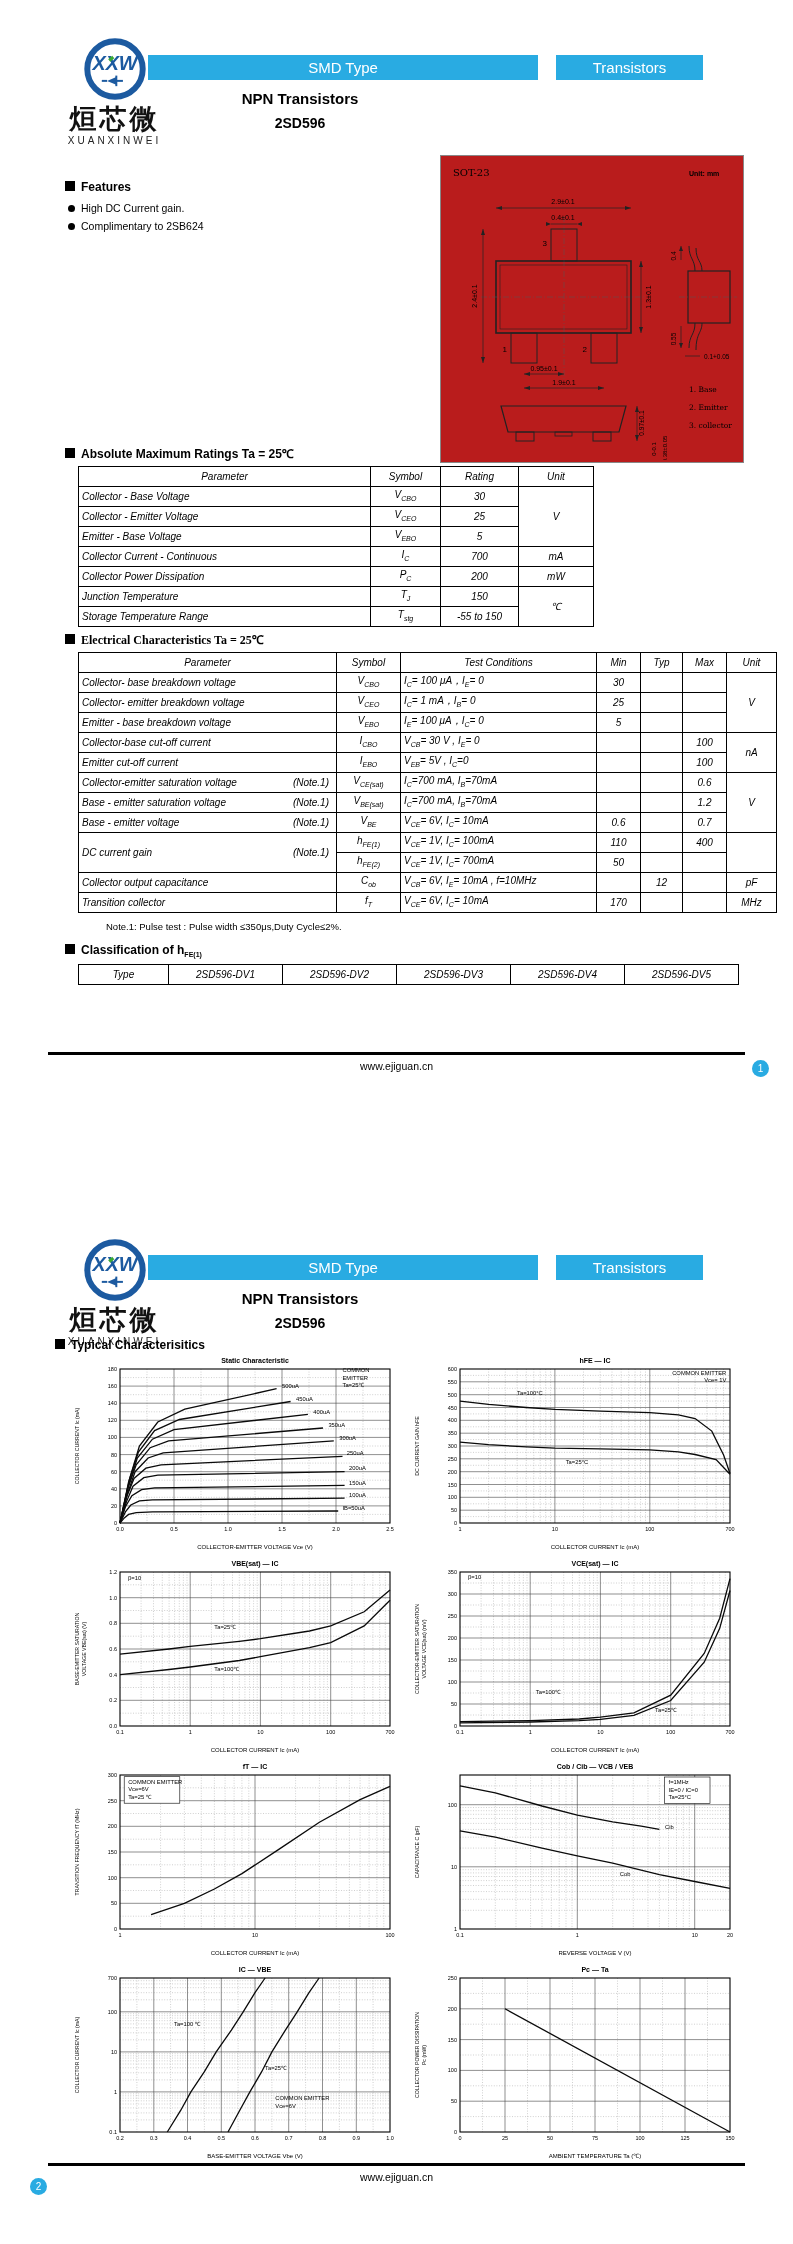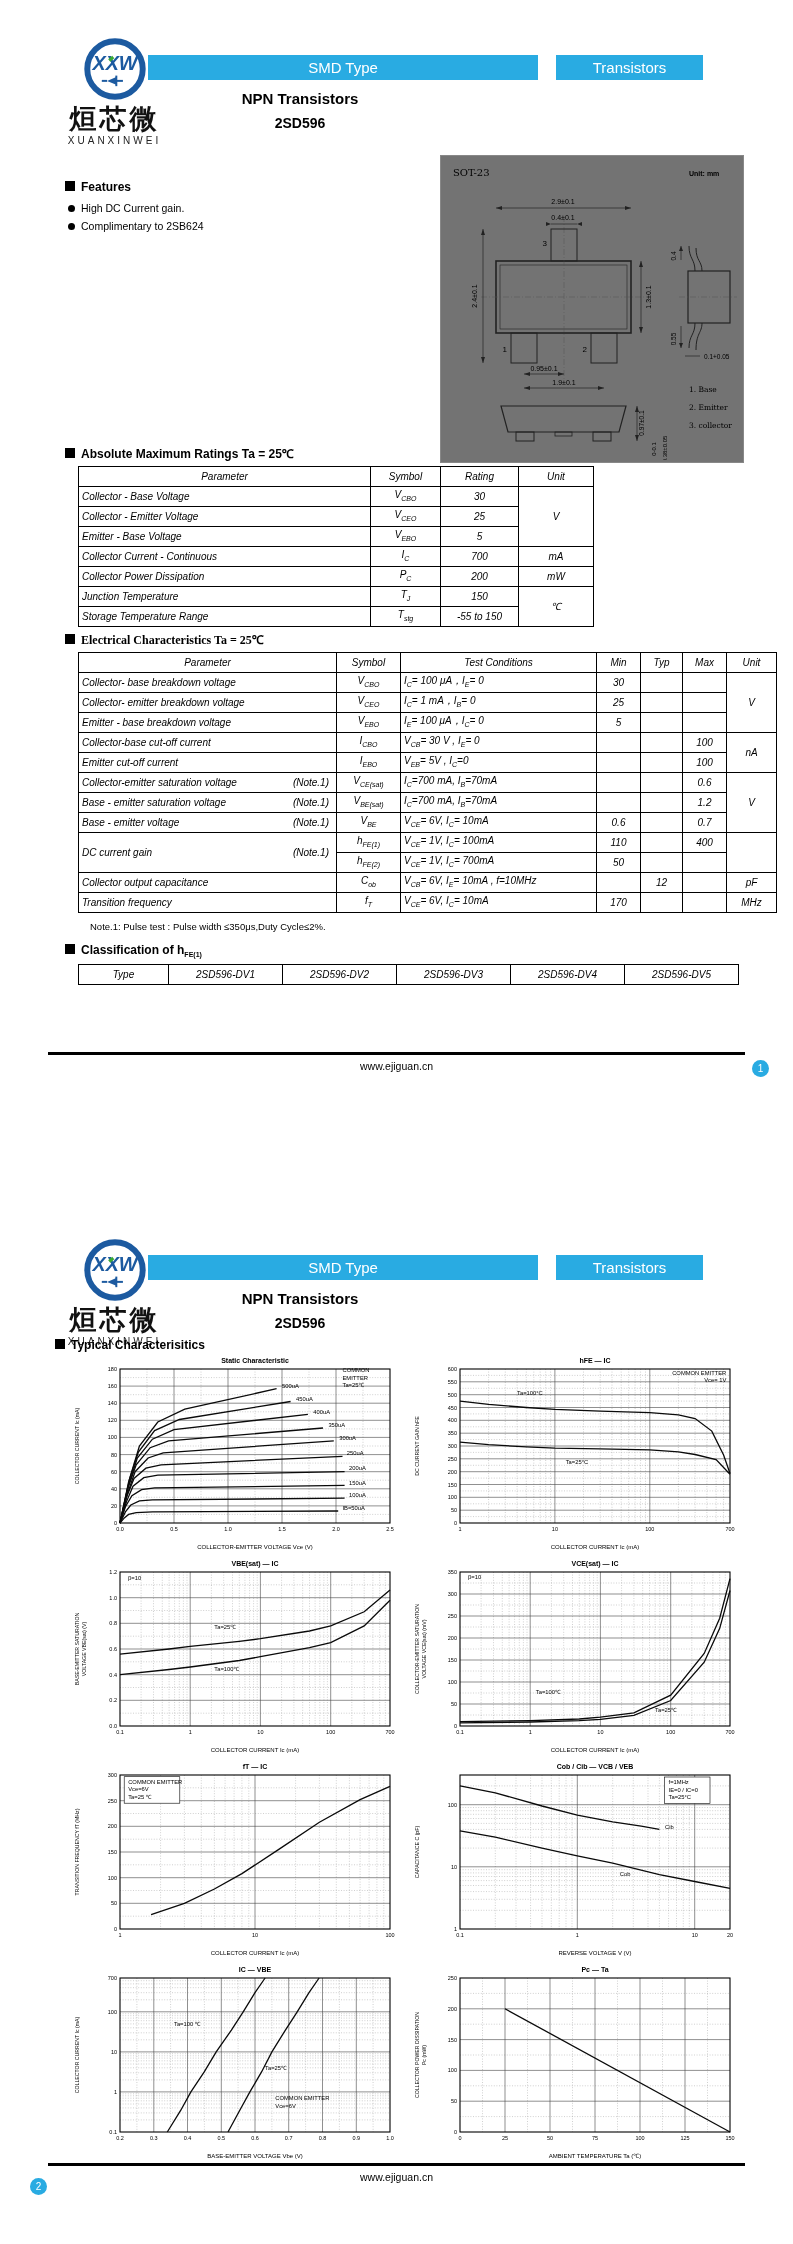--- a/index.html
+++ b/index.html
@@ -20,21 +20,21 @@
   .dot{display:inline-block;width:7px;height:7px;border-radius:50%;background:#000;margin-right:6px;}
   
   table.dt{border-collapse:collapse;table-layout:fixed;font-style:italic;}
   table.dt td,table.dt th{border:1.4px solid #000;font-size:10px;font-weight:normal;
       text-align:center;vertical-align:middle;padding:1px 3px;height:17px;line-height:1.15;overflow:hidden;}
   table.dt .al{text-align:left;}
   table.dt .nt{float:right;padding-right:4px;}
   sub{font-size:7px;}
   .note{font-size:9.5px;}
   
-  .pkg{border:1px solid #888;background:#737373;}
+  .pkg{border:1px solid #888;background:#b91c1c;}
   
   .fline{background:#000;height:3px;}
   .furl{font-size:10.5px;text-align:center;width:793px;}
   .pgc{width:17px;height:17px;border-radius:50%;background:#29abe2;color:#fff;
        font-size:10px;text-align:center;line-height:17px;}
   .chart{width:330px;height:200px;}
 </style>
 </head>
 <body>
 
@@ -302,32 +302,32 @@
         <tr>
           <td class="al">Collector output  capacitance</td>
           <td>C<sub>ob</sub></td>
           <td class="al">V<sub>CB</sub>= 6V, I<sub>E</sub>= 10mA , f=10MHz</td>
           <td></td>
           <td>12</td>
           <td></td>
           <td>pF</td>
         </tr>
         <tr>
-          <td class="al">Transition frequency</td>
+          <td class="al">Transition collector</td>
           <td>f<sub>T</sub></td>
           <td class="al">V<sub>CE</sub>= 6V, I<sub>C</sub>= 10mA</td>
           <td>170</td>
           <td></td>
           <td></td>
           <td>MHz</td>
         </tr>
       </tbody>
     </table>
 
-  <div class="abs note" style="left:90px;top:921px;">Note.1: Pulse test : Pulse width ≤350μs,Duty Cycle≤2%.</div>
+  <div class="abs note" style="left:106px;top:921px;">Note.1: Pulse test : Pulse width ≤350μs,Duty Cycle≤2%.</div>
 
   <div class="abs sec" style="left:65px;top:943px;"><span class="sq"></span><span>Classification of h<sub>FE(1)</sub></span></div>
   <table class="dt abs" style="left:78px;top:964px;">
       <colgroup>
         <col style="width:90px">
         <col style="width:114px">
         <col style="width:114px">
         <col style="width:114px">
         <col style="width:114px">
         <col style="width:114px">

